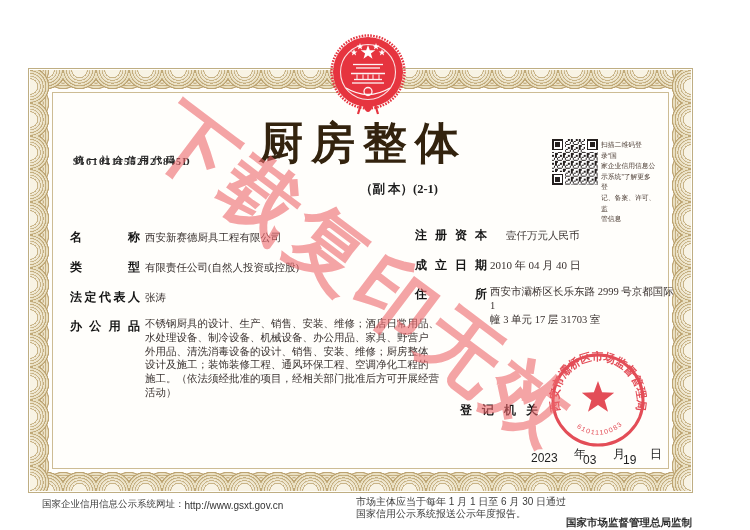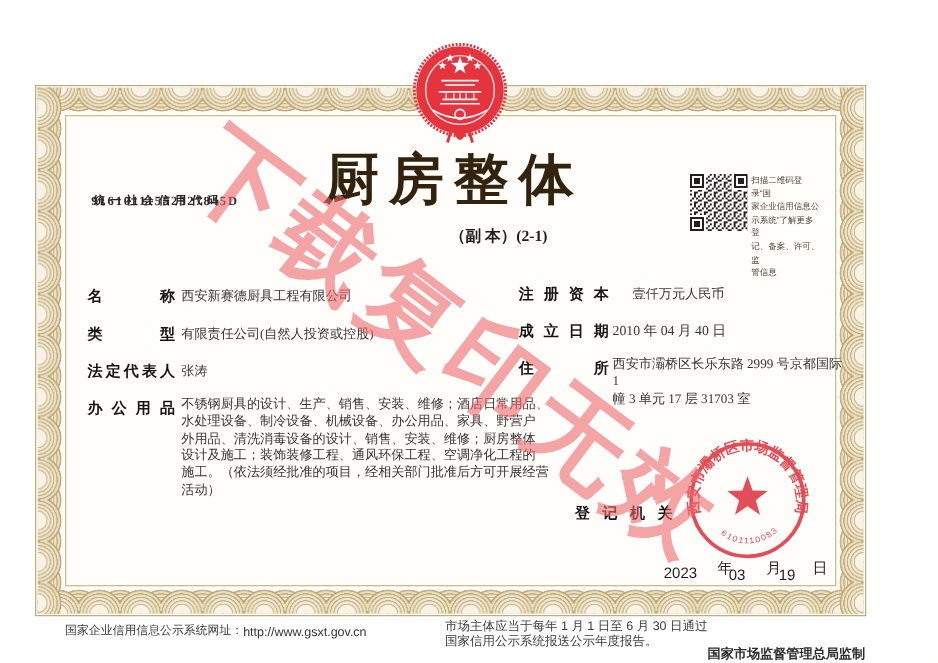--- a/index.html
+++ b/index.html
@@ -68,21 +68,21 @@
     font-family:Liberation Sans, sans-serif;}
   
   .emblem{left:330px;top:32px;width:76px;height:86px;z-index:6;}
   .seal{left:549px;top:351px;width:98px;height:98px;z-index:40;opacity:.9;}
   .watermark{
     left:186px;top:92px;z-index:50;font-size:80px;font-weight:700;letter-spacing:4px;
     color:rgba(236,104,108,.6);transform:rotate(37deg);transform-origin:0 0;
     white-space:nowrap;font-family:"Liberation Serif","DejaVu Serif",serif;
     pointer-events:none;line-height:1;}
   
-  .footer-left{left:40px;top:498px;font-size:9.5px;color:#3b3b3b;z-index:10;padding-left:12px;}
+  .footer-left{left:30px;top:498px;font-size:9.5px;color:#3b3b3b;z-index:10;padding-left:12px;}
   .footer-left .url{font-size:10px;position:relative;top:2px;color:#333;}
   .footer-mid{left:356px;top:496px;font-size:10px;line-height:12px;color:#3b3b3b;
     white-space:pre-line;z-index:10;}
   .footer-right{left:566px;top:516px;font-size:10.5px;font-weight:700;color:#2e2e2e;z-index:10;
     font-family:"Liberation Serif","DejaVu Serif",serif;}
 </style>
 </head>
 <body>
 
 <div class="frame">

